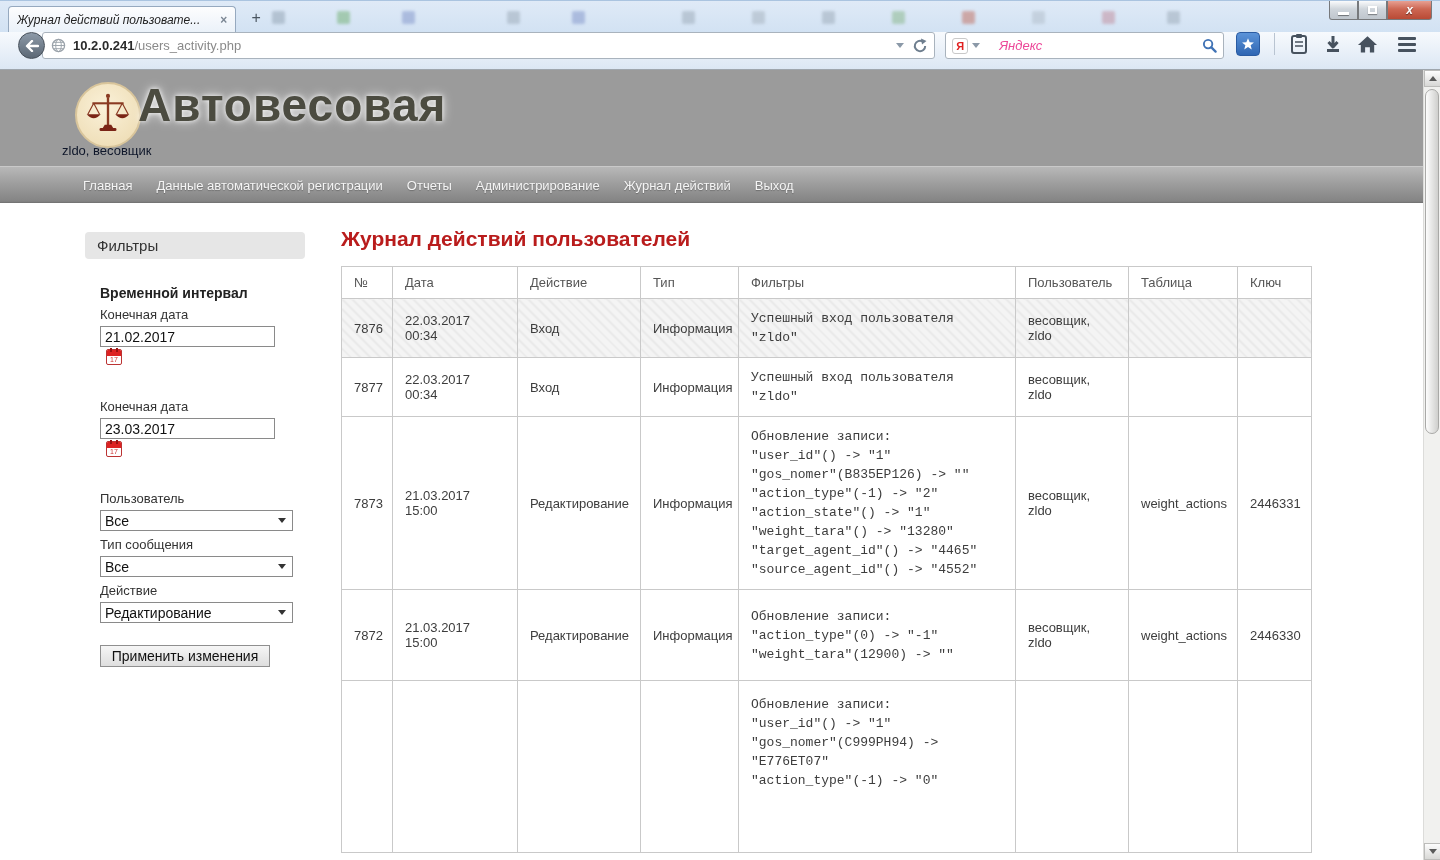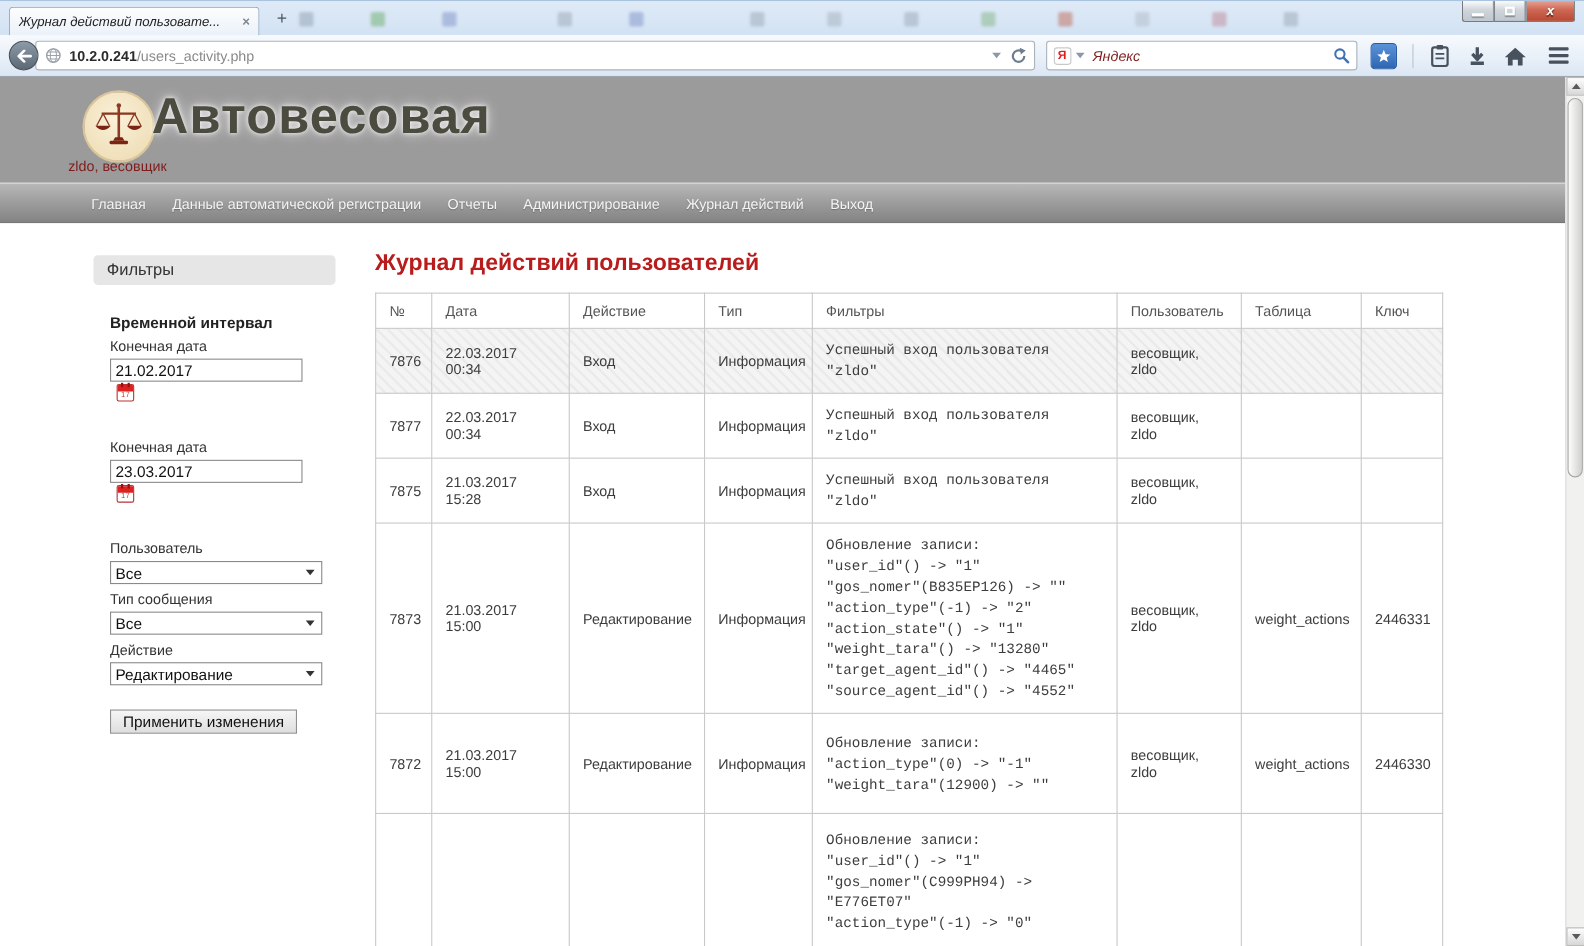--- a/index.html
+++ b/index.html
@@ -22,36 +22,36 @@
   .win-btn { width:29px; height:19px; border:1px solid #77797c; border-top:none;
     background:linear-gradient(#fafbfc,#cfd5db 45%,#bfc6cd); display:flex; align-items:center; justify-content:center; }
   .win-btn.min { border-radius:0 0 0 3px; }
   .win-btn.close { width:45px; background:linear-gradient(#e7a092,#cd6753 45%,#b94a35); border-radius:0 0 3px 0; }
   .glyph-min { width:11px; height:3px; background:#fff; box-shadow:0 1px 1px rgba(0,0,0,.45); margin-top:6px;}
   .glyph-restore { width:9px; height:8px; border:2px solid #fff; box-shadow:0 1px 1px rgba(0,0,0,.35); position:relative; }
   .glyph-close { color:#fff; font-size:12px; font-weight:bold; text-shadow:0 1px 1px rgba(0,0,0,.5); line-height:1; }
 
   .toolbar { position:relative; width:1440px; height:38px;
     background:linear-gradient(#f7fafd,#dce7f4); border-bottom:1px solid #9fa6ad;
-    display:flex; align-items:center; padding:0 8px; }
+    display:flex; align-items:flex-start; padding:0 18px; }
   .back-btn { width:27px; height:27px; border-radius:50%;
     background:linear-gradient(#8d9aa8,#5c6875); border:1px solid #47505a;
     display:flex; align-items:center; justify-content:center; flex:none; z-index:2; }
   .urlbar { height:27px; margin-left:-3px; width:936px; background:#fff; border:1px solid #a9b3bd;
     border-radius:3px; display:flex; align-items:center; padding:0 6px 0 30px; }
   .url-host { font-size:13px; color:#2b2b2b; font-weight:bold; }
   .url-path { font-size:13px; color:#8a8a8a; }
   .url-right { margin-left:auto; display:flex; align-items:center; gap:8px; }
   .caret-down { width:0; height:0; border-left:4px solid transparent; border-right:4px solid transparent;
     border-top:5px solid #8b99a8; }
   .searchbox { height:27px; width:292px; margin-left:10px; background:#fff; border:1px solid #a9b3bd;
     border-radius:3px; display:flex; align-items:center; padding:0 6px; }
   .ya-badge { width:16px; height:16px; background:#fff; border:1px solid #c9c9c9; border-radius:3px;
     color:#e02020; font-size:11px; font-weight:bold; text-align:center; line-height:14px; }
-  .search-ph { font-size:13px; color:#7f1d1d; font-style:italic; margin-left:8px; flex:1; }
+  .search-ph { font-size:13px; color:#ec4899; font-style:italic; margin-left:19px; flex:1; }
   .tool-icons { display:flex; align-items:center; margin-left:12px; gap:14px; }
   .iconbtn { display:flex; align-items:center; justify-content:center; }
   .star-box { width:24px; height:24px; border-radius:4px; background:linear-gradient(#5b93d8,#2f66b3);
     border:1px solid #2a5ba2; }
   .vsep { width:1px; height:22px; background:#b9c4d1; }
   .hamburger { display:flex; flex-direction:column; gap:3px; padding:4px 6px; }
   .hamburger i { width:18px; height:3px; background:#47525e; border-radius:1px; }
 
   
   .page { position:relative; width:1440px; height:658px; background:#fff; }
@@ -67,21 +67,21 @@
   .sb-thumb { position:absolute; top:19px; left:1px; width:14px; height:345px; border-radius:7px;
     background:linear-gradient(90deg,#fdfdfd,#cfcfcd); border:1px solid #a9a9a7; }
 
   .site-header { position:relative; width:1423px; height:96px; background:#9b9b9b; }
   .logo-circle { position:absolute; left:75px; top:12px; width:66px; height:66px; border-radius:50%;
     background:radial-gradient(circle at 45% 38%, #faf1d9, #ecd9ae); border:2px solid #d9c59b;
     display:flex; align-items:center; justify-content:center; }
   .site-title { position:absolute; left:138px; top:8px; font-size:46px; font-weight:bold;
     color:#4b4b40; letter-spacing:1px;
     text-shadow:0 0 5px rgba(255,255,255,.9), 0 0 12px rgba(255,255,255,.7); }
-  .user-info { position:absolute; left:62px; bottom:8px; font-size:13px; color:#7f1d1d; }
+  .user-info { position:absolute; left:62px; bottom:8px; font-size:13px; color:#0f172a; }
 
   .main-nav { width:1423px; height:37px;
     background:linear-gradient(#b8b8b8,#9e9e9e 45%,#848484 95%,#6f6f6f);
     border-top:1px solid #c9c9c9; display:flex; align-items:center; padding-left:83px; }
   .main-nav .nav-item { color:#f5f5f5; font-size:13px; margin-right:24px; white-space:nowrap;
     text-shadow:0 1px 1px rgba(0,0,0,.25); cursor:pointer; }
 
   .content { position:relative; width:1423px; height:657px; background:#fff; }
 
   
@@ -357,30 +357,20 @@
           <tr class="r-small">
             <td class="c-num">7877</td>
             <td>22.03.2017 00:34</td>
             <td>Вход</td>
             <td>Информация</td>
             <td class="c-desc">Успешный вход пользователя "zldo"</td>
             <td>весовщик, zldo</td>
             <td></td>
             <td></td>
           </tr>
-          <tr class="r-small">
-            <td class="c-num">7875</td>
-            <td>21.03.2017 15:28</td>
-            <td>Вход</td>
-            <td>Информация</td>
-            <td class="c-desc">Успешный вход пользователя "zldo"</td>
-            <td>весовщик, zldo</td>
-            <td></td>
-            <td></td>
-          </tr>
           <tr>
             <td class="c-num">7873</td>
             <td>21.03.2017 15:00</td>
             <td>Редактирование</td>
             <td>Информация</td>
             <td class="c-desc">Обновление записи:
 "user_id"() -&gt; "1"
 "gos_nomer"(B835EP126) -&gt; ""
 "action_type"(-1) -&gt; "2"
 "action_state"() -&gt; "1"

